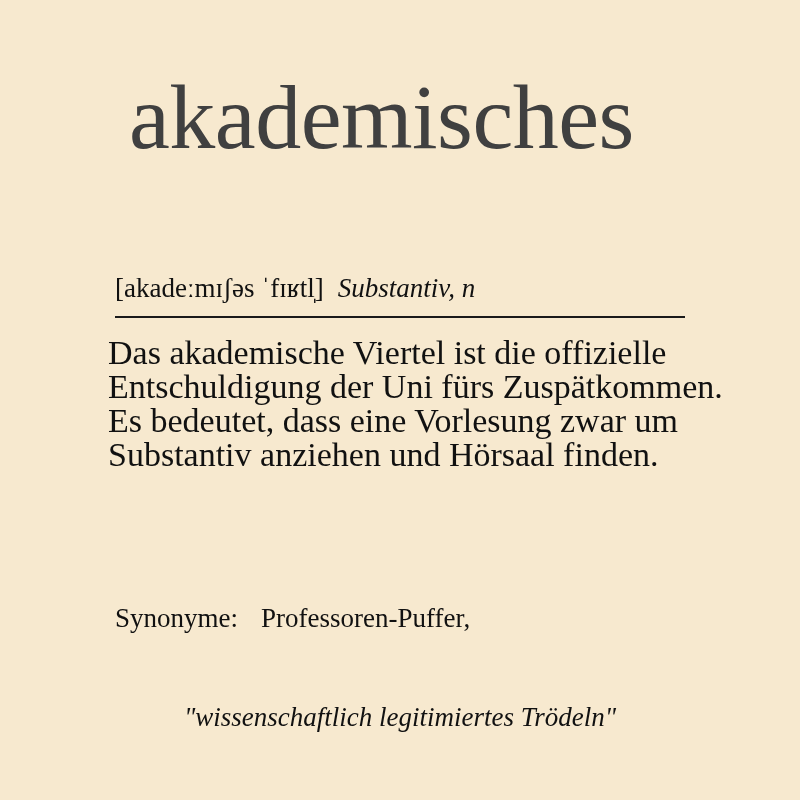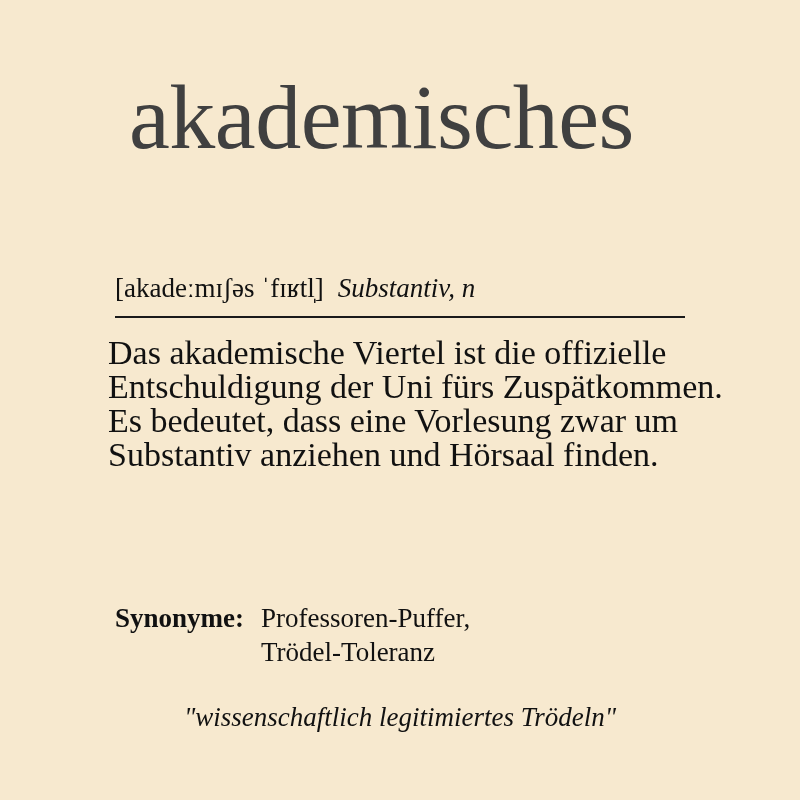--- a/index.html
+++ b/index.html
@@ -64,22 +64,22 @@
     .definition span { display: block; white-space: nowrap; }
     .synonyms {
       position: absolute;
       left: 115px;
       top: 601px;
       font-size: 27px;
       line-height: 34px;
       display: flex;
     }
     .synonyms .label {
-      font-weight: bold;
-      margin-right: 2px;
+      font-weight: normal;
+      margin-right: 8px;
     }
     .synonyms .list span { display: block; white-space: nowrap; margin-left: 15px; }
     .quote {
       position: absolute;
       left: 0;
       width: 800px;
       top: 700px;
       text-align: center;
       font-style: italic;
       font-size: 27px;
@@ -105,18 +105,17 @@
     <span>Das akademische Viertel ist die offizielle</span>
     <span>Entschuldigung der Uni fürs Zuspätkommen.</span>
     <span>Es bedeutet, dass eine Vorlesung zwar um</span>
     <span>Substantiv anziehen und Hörsaal finden.</span>
   </p>
 
   <div class="synonyms">
     <span class="label">Synonyme:</span>
     <div class="list">
       <span>Professoren-Puffer,</span>
-      <span>Trödel-Toleranz</span>
     </div>
   </div>
 
   <p class="quote">"wissenschaftlich legitimiertes Trödeln"</p>
 </div>
 
 </body></html>

